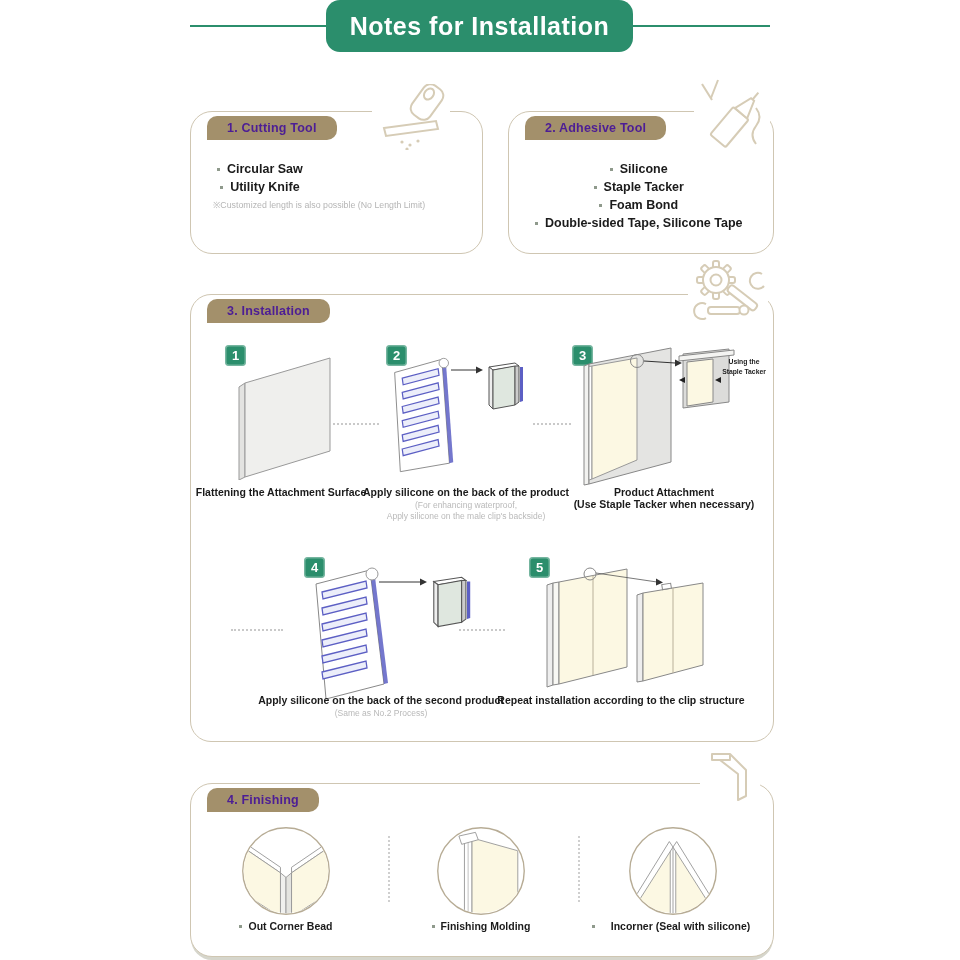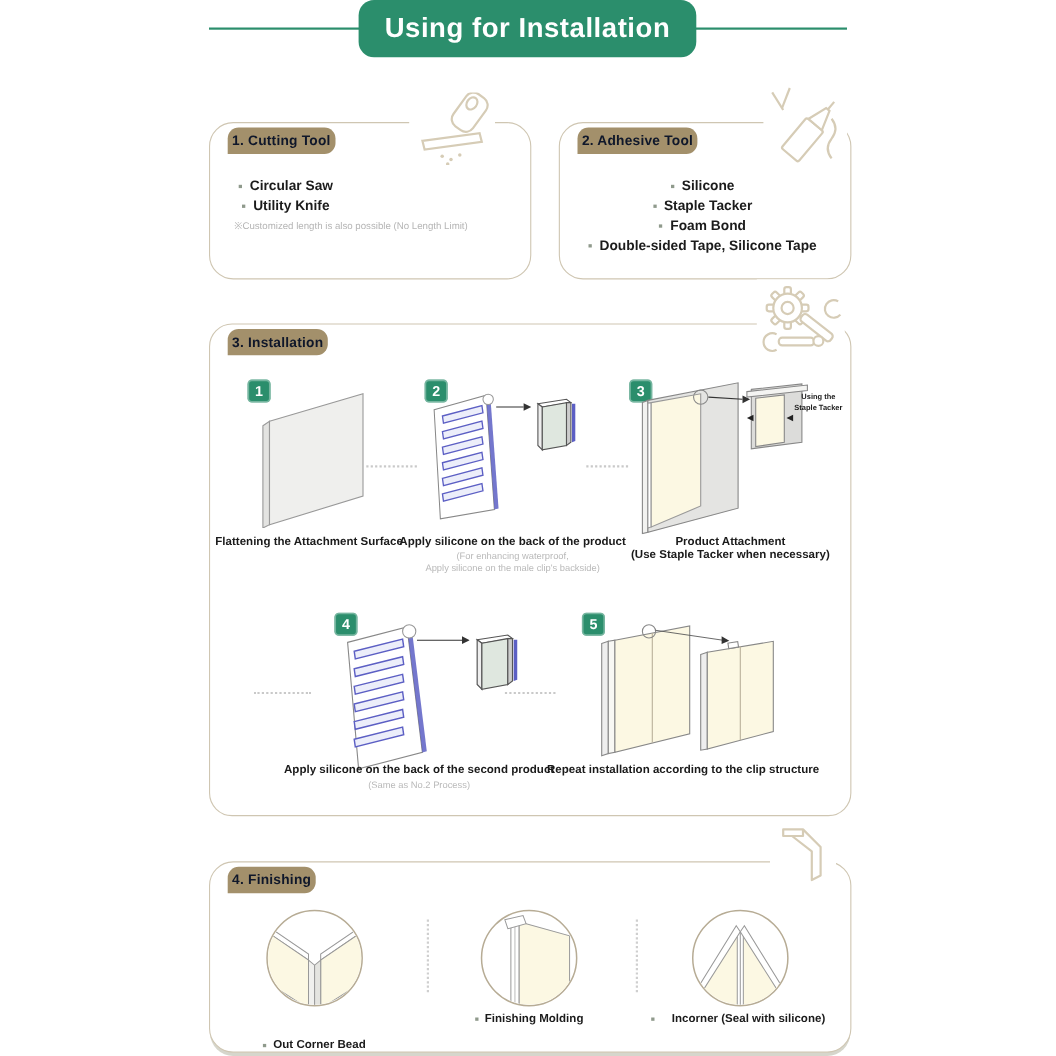--- a/index.html
+++ b/index.html
@@ -3,22 +3,22 @@
 <meta charset="utf-8">
 <style>
   html,body{margin:0;padding:0;background:#fff;font-family:"Liberation Sans",sans-serif;}
   #canvas{position:relative;width:960px;height:960px;background:#fff;overflow:hidden;}
 
   .hline{position:absolute;left:190px;top:25px;width:580px;height:2px;background:#2B8E6C;z-index:1;}
   .banner{position:absolute;left:326px;top:0;width:307px;height:52px;background:#2B8E6C;border-radius:14px;
           color:#fff;font-weight:bold;font-size:25px;text-align:center;line-height:52px;z-index:2;letter-spacing:.5px;}
 
   .box{position:absolute;border:1px solid #CFC6B2;border-radius:22px;background:#fff;}
-  .sec-badge{position:absolute;background:#A3906B;color:#0f172a;font-weight:bold;font-size:12.5px;
-             padding:5px 4px;border-radius:10px 10px 10px 0;letter-spacing:.2px;z-index:4;}
+  .sec-badge{position:absolute;background:#A3906B;color:#4c1d95;font-weight:bold;font-size:12.5px;
+             padding:5px 20px;border-radius:10px 10px 10px 0;letter-spacing:.2px;z-index:4;}
   .num-badge{position:absolute;width:21px;height:21px;background:#2B8E6C;border-radius:4px;color:#fff;
              font-weight:bold;font-size:13px;line-height:21px;text-align:center;
              box-shadow:inset 0 0 0 1.5px rgba(255,255,255,.35);}
   .items{position:absolute;left:26px;top:48px;}
   .item{display:flex;align-items:center;gap:7px;height:18px;font-weight:bold;font-size:12.5px;color:#1b1b1b;justify-content:center;}
   .dot{width:3px;height:3px;background:#8f9a8c;flex:0 0 auto;}
   .note{position:absolute;left:22px;top:87px;font-size:8.8px;color:#b5b5b5;}
 
   .caption{position:absolute;font-weight:bold;font-size:10.5px;color:#1b1b1b;text-align:center;line-height:12px;}
   .subcap{position:absolute;font-size:8.5px;color:#b9b9b9;text-align:center;line-height:11px;}
@@ -30,21 +30,21 @@
 
   .fin-cap{position:absolute;display:flex;justify-content:center;align-items:center;gap:6px;
            font-weight:bold;font-size:10.5px;color:#1b1b1b;}
 </style>
 </head>
 <body>
 
 <div id="canvas">
 
   <div class="hline"></div>
-  <div class="banner">Using for Installation</div>
+  <div class="banner">Notes for Installation</div>
 
   <div class="box" style="left:190px;top:111px;width:291px;height:141px;">
     <div class="sec-badge" style="left:16px;top:4px;">1. Cutting Tool</div>
     <div class="items">
       <div class="item">
           <span class="dot"></span>
           <span>Circular Saw</span>
         </div>
       <div class="item">
           <span class="dot"></span>
@@ -286,21 +286,21 @@
       <circle cx="50" cy="50" r="47" fill="#fff" stroke="#b7ac95" stroke-width="1.5"></circle>
       <g clip-path="url(#fc3)">
         <polygon points="47,22 0,96 0,100 47,100" fill="#FCF8E3" stroke="#999"></polygon>
         <polygon points="53,22 100,96 100,100 53,100" fill="#FCF8E3" stroke="#999"></polygon>
         <polygon points="46,18 50,24 8,90 4,86" fill="#fff" stroke="#999"></polygon>
         <polygon points="54,18 50,24 92,90 96,86" fill="#fff" stroke="#999"></polygon>
         <line x1="50" y1="24" x2="50" y2="100" stroke="#999"></line>
       </g>
     </svg>
 
-    <div class="fin-cap" style="left:20px;top:136px;width:150px;margin-top:24px;">
+    <div class="fin-cap" style="left:20px;top:136px;width:150px;">
       <span class="dot"></span>
         <span>Out Corner Bead</span>
     </div>
     <div class="fin-cap" style="left:215px;top:136px;width:150px;">
       <span class="dot"></span>
         <span>Finishing Molding</span>
     </div>
     <div class="fin-cap" style="left:380px;top:136px;width:200px;gap:16px;">
       <span class="dot"></span>
         <span>Incorner (Seal with silicone)</span>

